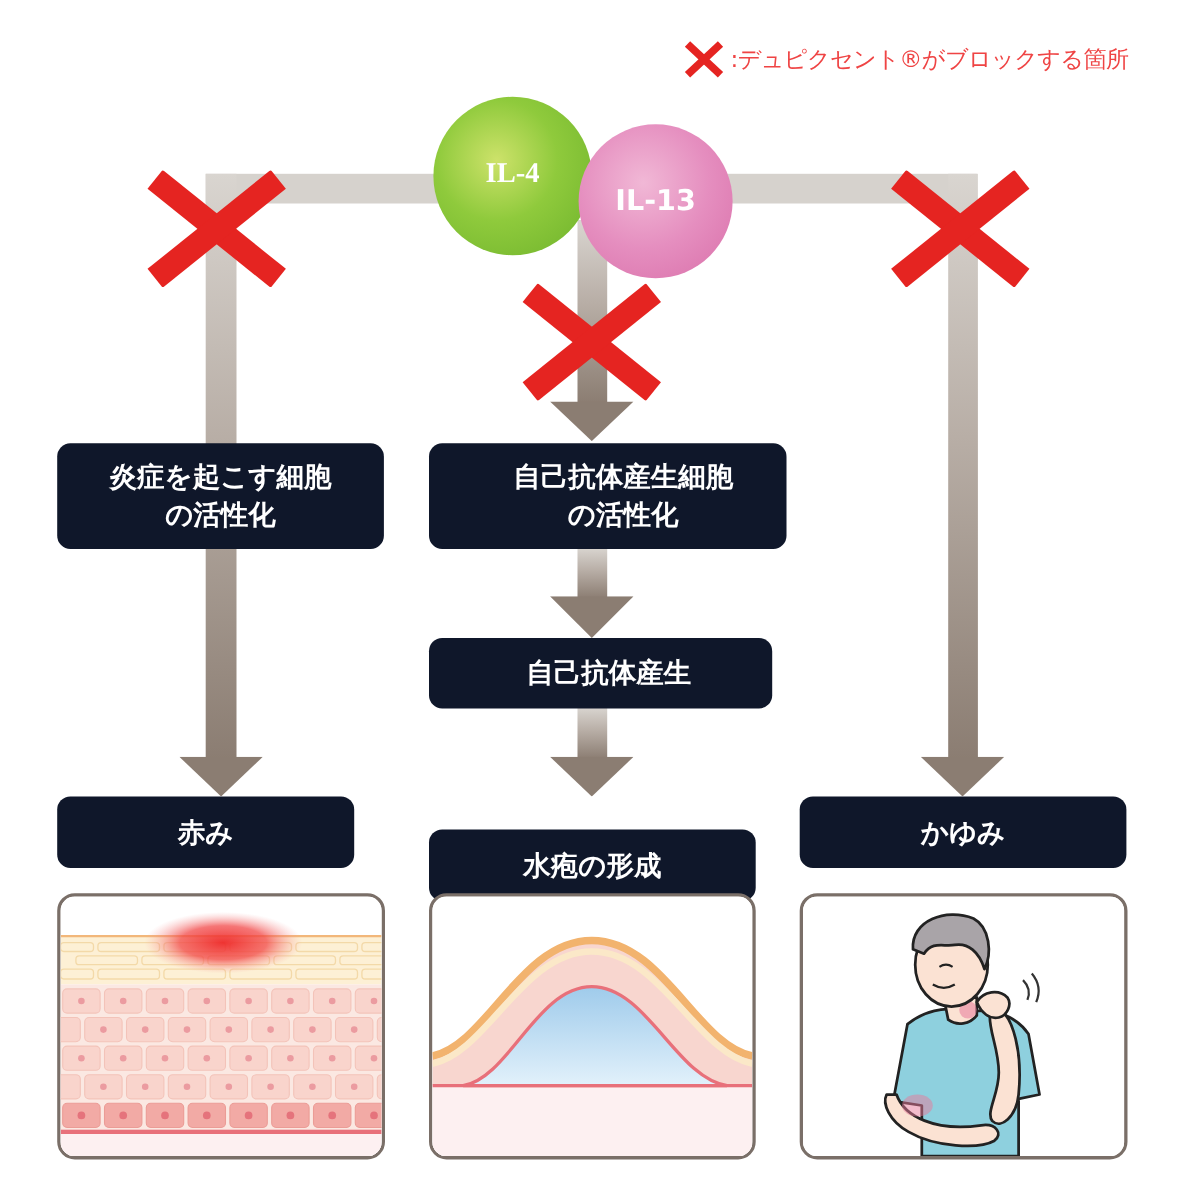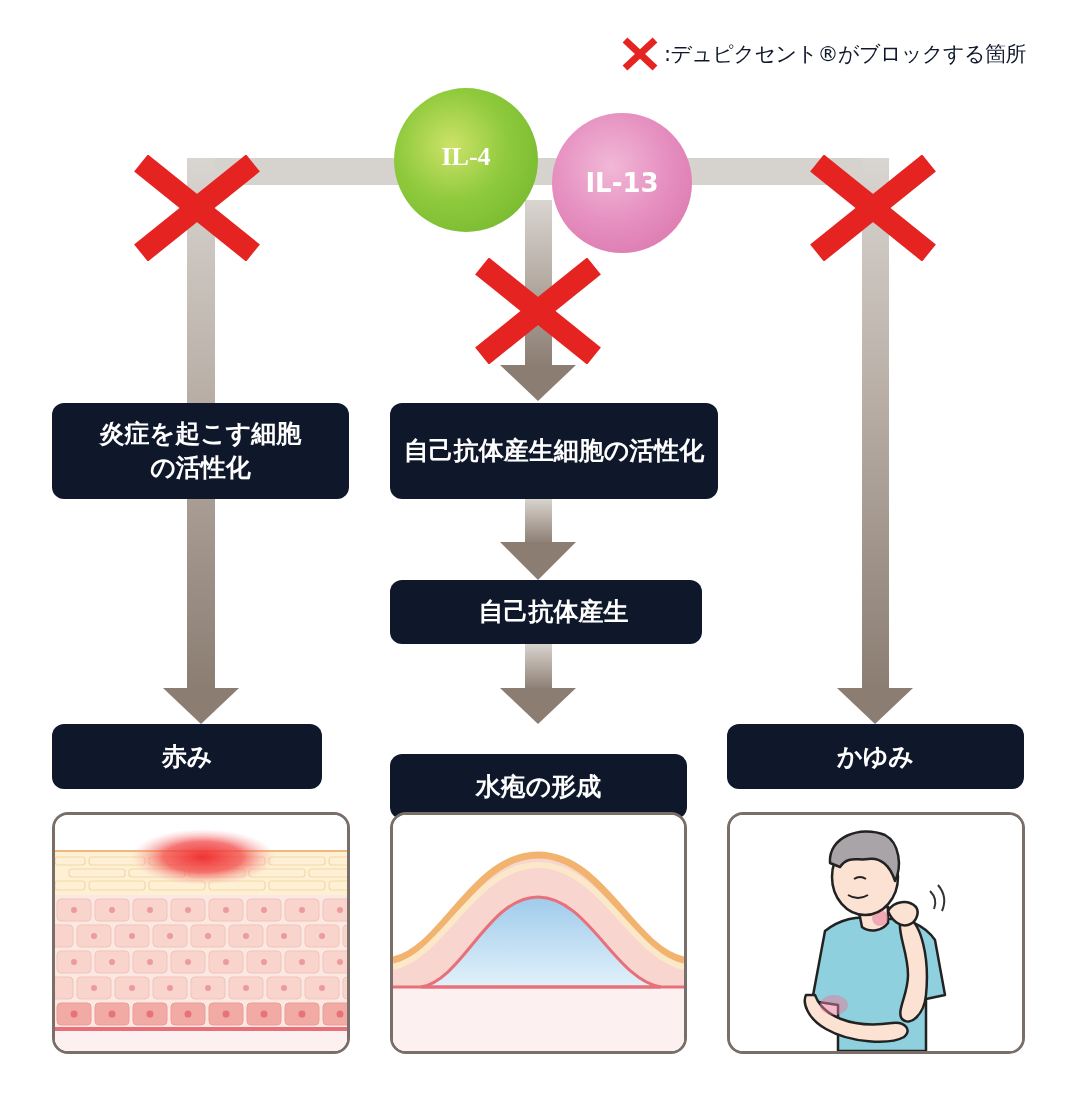--- a/index.html
+++ b/index.html
@@ -1,18 +1,18 @@
 <!DOCTYPE html>
 <html><head>
 <meta charset="utf-8">
 <style>
   html, body { margin:0; padding:0; background:#ffffff; }
   body { width:1080px; height:1093px; position:relative; overflow:hidden; font-family:"DejaVu Sans","Liberation Sans",sans-serif; }
   .abs { position:absolute; }
-  .legend { left:620px; top:36px; height:36px; display:flex; align-items:center; gap:4px; font-size:21px; color:#0f172a; letter-spacing:-0.5px; }
+  .legend { left:620px; top:36px; height:36px; display:flex; align-items:center; gap:4px; font-size:21px; color:#ef4444; letter-spacing:-0.5px; }
   .legend svg { display:block; }
   .bar { background:#d6d2cd; }
   .vgrad { background:linear-gradient(to bottom,#d9d5d0 0%,#b8aea6 45%,#8b7d72 100%); }
   .box { background:#0f172a; color:#fff; border-radius:12px; display:flex; align-items:center; justify-content:center; text-align:center; font-weight:bold; font-size:25px; line-height:1.35; }
   .panel { border:3px solid #7a6f68; border-radius:16px; background:#fff; overflow:hidden; box-sizing:border-box; }
   .circle { border-radius:50%; display:flex; align-items:center; justify-content:center; color:#fff; font-weight:bold; font-size:26px; font-family:"DejaVu Sans",sans-serif; }
   .il4 { background:radial-gradient(circle at 40% 40%, #cde26a 0%, #8fca3c 45%, #6db22b 100%); }
   .il13 { background:radial-gradient(circle at 42% 38%, #f1b8d6 0%, #e58ebf 50%, #d96fa9 100%); }
   .xmark svg { display:block; }
 </style>
@@ -62,21 +62,21 @@
 <div class="abs vgrad" style="left:525px; top:643px; width:27px; height:47px;"></div>
 <div class="abs" style="left:500px; top:688px;">
   <svg width="76" height="36" viewBox="0 0 76 36">
       <polygon points="0,0 76,0 38,36" fill="#8b7d72"></polygon>
     </svg>
 </div>
 
 <div class="abs circle il4" style="left:394px; top:88px; width:144px; height:144px;font-family:Liberation Serif, serif;">
   <span style="margin-top:-6px;">IL-4</span>
 </div>
-<div class="abs circle il13" style="left:552px; top:113px; width:140px; height:140px;">
+<div class="abs circle il13" style="left:526px; top:113px; width:140px; height:140px;">
   <span>IL-13</span>
 </div>
 
 <div class="abs xmark" style="left:133px; top:155px;">
   <svg width="128" height="106" viewBox="0 0 128 106">
     <line x1="8" y1="8" x2="120" y2="98" stroke="#e52421" stroke-width="22"></line>
     <line x1="120" y1="8" x2="8" y2="98" stroke="#e52421" stroke-width="22"></line>
   </svg>
 </div>
 <div class="abs xmark" style="left:474px; top:258px;">
@@ -89,21 +89,21 @@
   <svg width="128" height="106" viewBox="0 0 128 106">
     <line x1="8" y1="8" x2="120" y2="98" stroke="#e52421" stroke-width="22"></line>
     <line x1="120" y1="8" x2="8" y2="98" stroke="#e52421" stroke-width="22"></line>
   </svg>
 </div>
 
 <div class="abs box" style="left:52px; top:403px; width:297px; height:96px; flex-direction:column;">
   <span>炎症を起こす細胞</span>
   <span>の活性化</span>
 </div>
-<div class="abs box" style="left:390px; top:403px; width:328px; height:96px; flex-direction:row;">
+<div class="abs box" style="left:390px; top:403px; width:297px; height:96px; flex-direction:column;padding-left:28px;">
   <span>自己抗体産生細胞</span>
   <span>の活性化</span>
 </div>
 
 <div class="abs box" style="left:390px; top:580px; width:297px; height:64px;padding-left:15px;">
   <span>自己抗体産生</span>
 </div>
 
 <div class="abs box" style="left:52px; top:724px; width:270px; height:65px;">
   <span>赤み</span>

